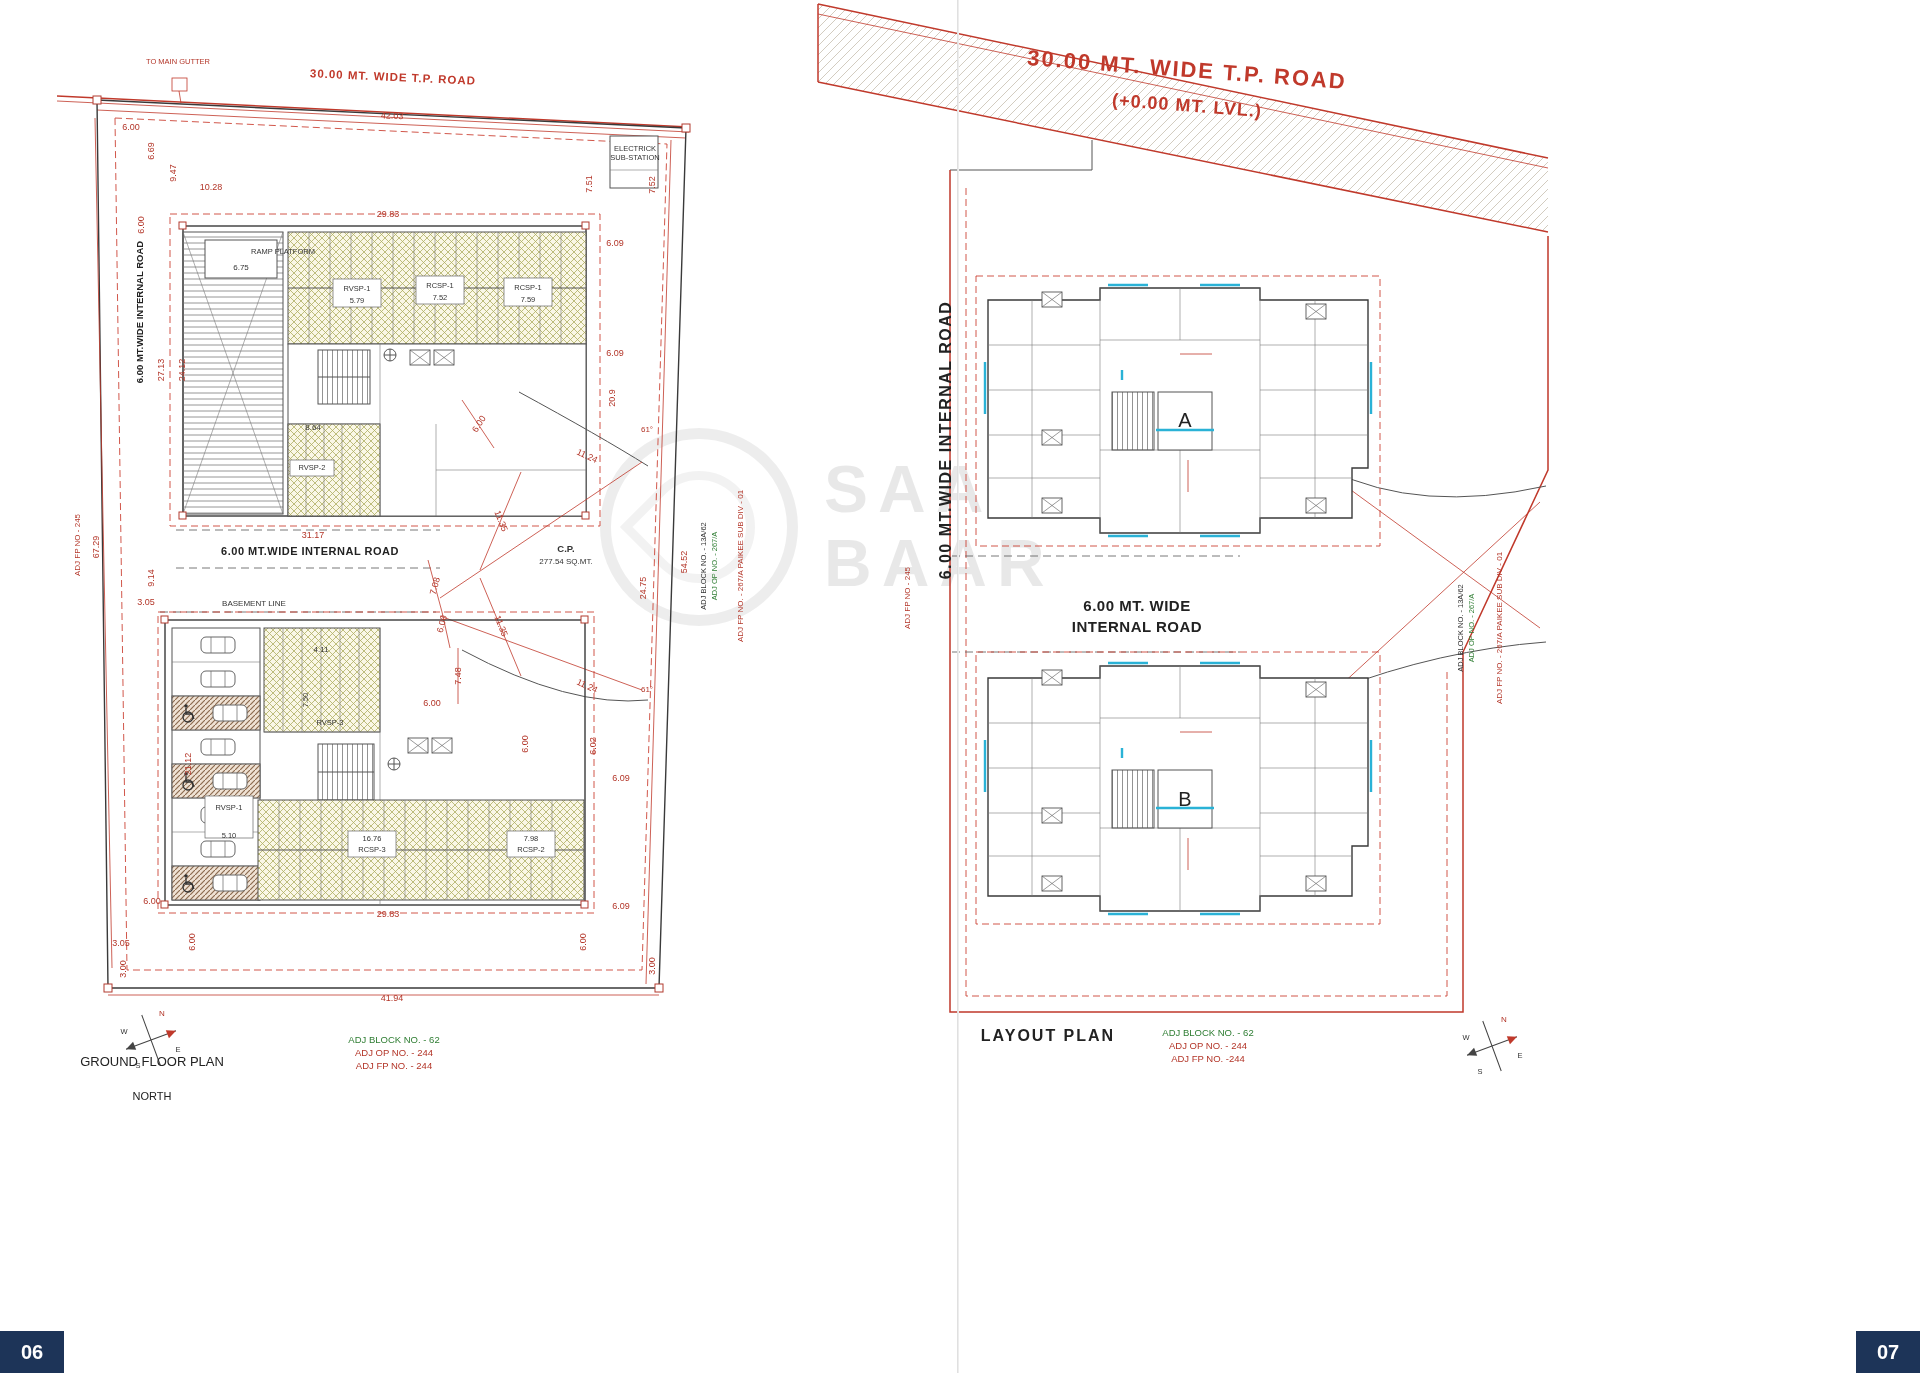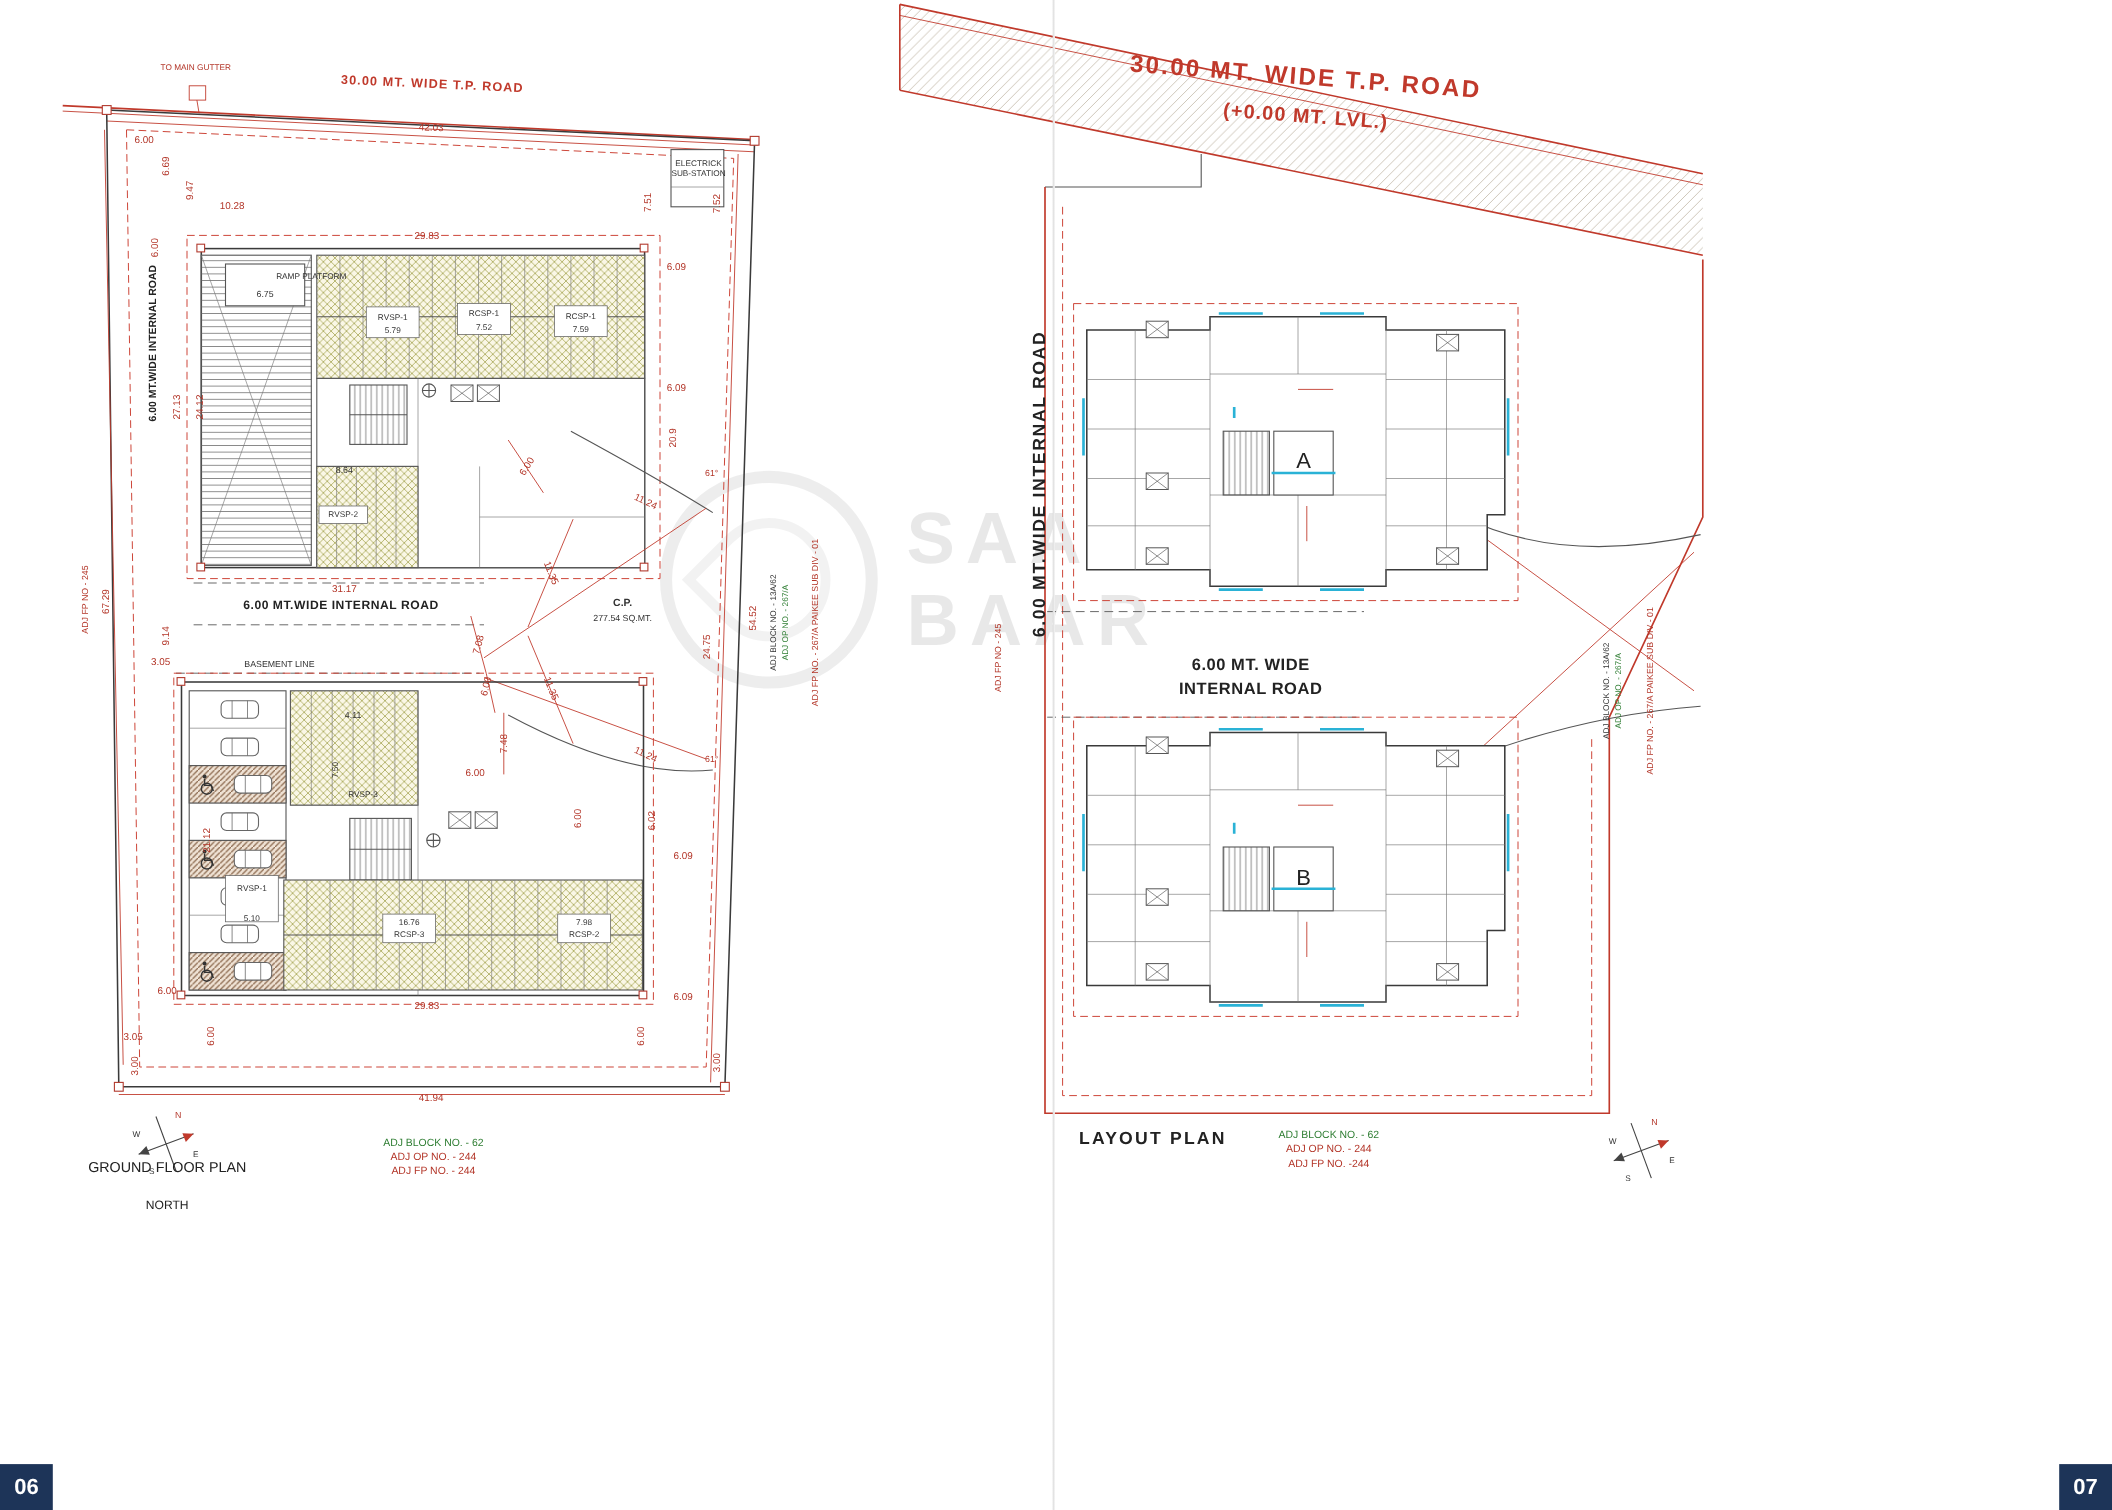--- a/index.html
+++ b/index.html
@@ -39,21 +39,21 @@
   .iroadvr{left:946px;top:440px;transform:translate(-50%,-50%) rotate(-90deg);
            font-weight:bold;font-size:16px;letter-spacing:1.5px;}
   .iroadmr1{left:1137px;top:605px;font-weight:bold;font-size:15px;letter-spacing:.5px;}
   .iroadmr2{left:1137px;top:626px;font-weight:bold;font-size:15px;letter-spacing:.5px;}
   .bldg{font-size:20px;}
   .bldga{left:1185px;top:420px;}
   .bldgb{left:1185px;top:799px;}
   .northl{left:152px;top:1096px;font-size:11px;}
   .gfp{left:152px;top:1061px;font-size:13px;}
   .layout{left:1048px;top:1036px;font-size:16px;font-weight:bold;letter-spacing:2px;}
-  .tab{position:absolute;bottom:0;width:48px;height:42px;background:#1d3458;color:#fff;
+  .tab{position:absolute;bottom:0;width:64px;height:42px;background:#1d3458;color:#fff;
        font-weight:bold;font-size:20px;display:flex;align-items:center;justify-content:center;}
   .tab-left{left:0;}
   .tab-right{right:0;text-align:center;}
   .watermark{position:absolute;left:600px;top:428px;display:flex;align-items:center;gap:26px;}
   .wm-circle{width:176px;height:176px;border:11px solid rgba(0,0,0,0.07);border-radius:50%;position:relative;}
   .wm-circle:after{content:"";position:absolute;inset:32px;border:9px solid rgba(0,0,0,0.05);
                    border-radius:50% 50% 50% 0;transform:rotate(45deg);}
   .wm-text{display:flex;flex-direction:column;font-weight:bold;font-size:66px;
            color:rgba(0,0,0,0.09);letter-spacing:10px;line-height:1.12;}
 </style>

